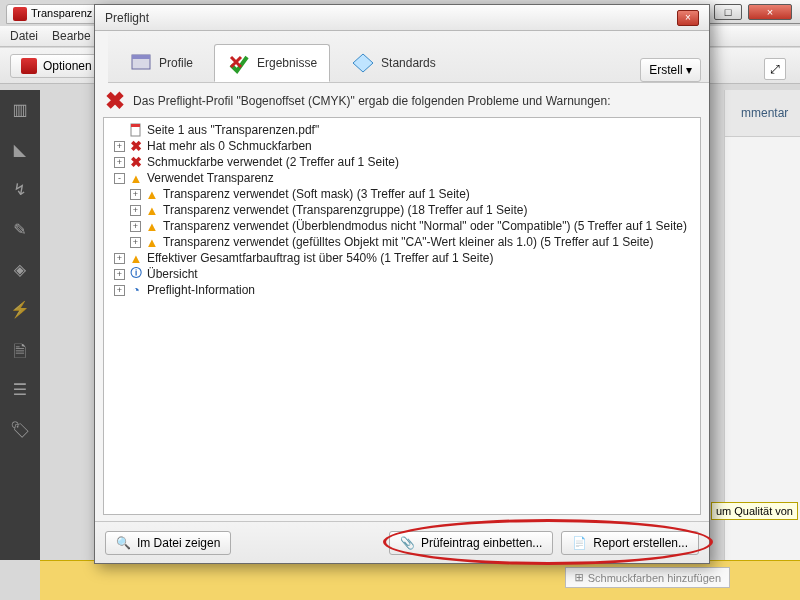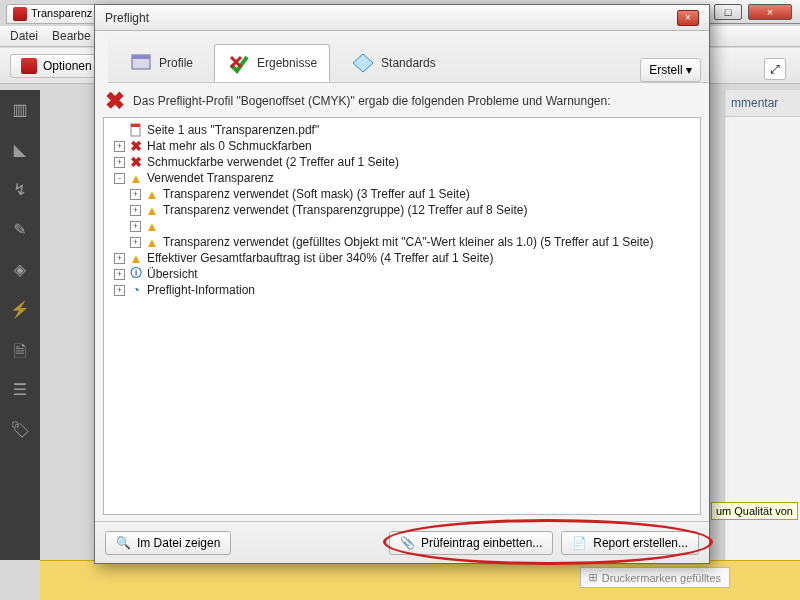--- a/index.html
+++ b/index.html
@@ -103,21 +103,21 @@
   .right-panel {
     position:absolute;
     top: 90px; right:0; bottom: 40px;
     width: 76px;
     background: #f3f3f3;
     border-left:1px solid #ccc;
   }
   .right-panel .rhead {
     background:#e8e8e8;
     border-bottom:1px solid #ccc;
-    padding:6px; font-size:12px;
+    padding:16px; font-size:12px;
     color:#3a5a7a;
   }
   .right-panel .rtip {
     position:absolute; bottom: 40px; right: 2px;
     background:#ffffe1; border:1px solid #b8a200;
     font-size:11px; padding:2px 4px;
     white-space:nowrap;
   }
   .footer-bar {
     position:absolute;
@@ -313,21 +313,21 @@
 </div>
 
 <div class="right-panel">
   <div class="rhead">mmentar</div>
   <div class="rtip">um Qualität von</div>
 </div>
 
 <div class="footer-bar">
   <div class="footer-inner">
     <span>⊞</span>
-    <span>Druckermarken gefülltes</span>
+    <span>Schmuckfarben hinzufügen</span>
   </div>
 </div>
 
 <div class="dialog">
 
   <div class="dlg-title">
     <span>Preflight</span>
     <span class="spacer"></span>
     <span class="dlg-close">×</span>
   </div>
@@ -413,44 +413,45 @@
             <span style="color:#f0a000">▲</span>
           </span>
           <span>Transparenz verwendet (Soft mask) (3 Treffer auf 1 Seite)</span>
         </div>
         <div class="node">
           <span class="ind" style="width:16px"></span>
           <span class="exp">+</span>
           <span class="ni warn">
             <span style="color:#f0a000">▲</span>
           </span>
-          <span>Transparenz verwendet (Transparenzgruppe) (12 Treffer auf 8 Seite)</span>
+          <span>Transparenz verwendet (Transparenzgruppe) (18 Treffer auf 1 Seite)</span>
         </div>
         <div class="node">
           <span class="ind" style="width:16px"></span>
           <span class="exp">+</span>
           <span class="ni warn">
             <span style="color:#f0a000">▲</span>
           </span>
+          <span>Transparenz verwendet (Überblendmodus nicht "Normal" oder "Compatible") (5 Treffer auf 1 Seite)</span>
         </div>
         <div class="node">
           <span class="ind" style="width:16px"></span>
           <span class="exp">+</span>
           <span class="ni warn">
             <span style="color:#f0a000">▲</span>
           </span>
           <span>Transparenz verwendet (gefülltes Objekt mit "CA"-Wert kleiner als 1.0) (5 Treffer auf 1 Seite)</span>
         </div>
         <div class="node">
           <span class="ind" style="width:0px"></span>
           <span class="exp">+</span>
           <span class="ni warn">
             <span style="color:#f0a000">▲</span>
           </span>
-          <span>Effektiver Gesamtfarbauftrag ist über 340% (4 Treffer auf 1 Seite)</span>
+          <span>Effektiver Gesamtfarbauftrag ist über 540% (1 Treffer auf 1 Seite)</span>
         </div>
         <div class="node">
           <span class="ind" style="width:0px"></span>
           <span class="exp">+</span>
           <span class="ni info1">
             <span style="color:#2a6cc2">🛈</span>
           </span>
           <span>Übersicht</span>
         </div>
         <div class="node">

